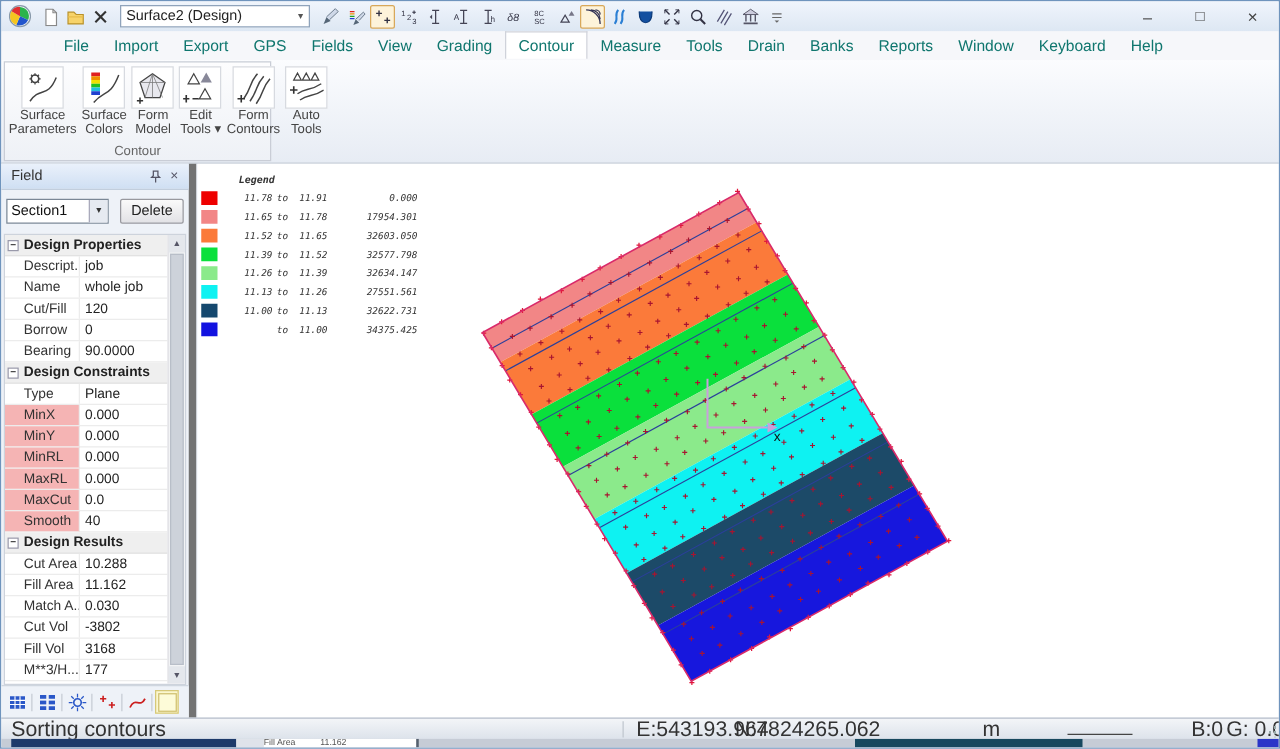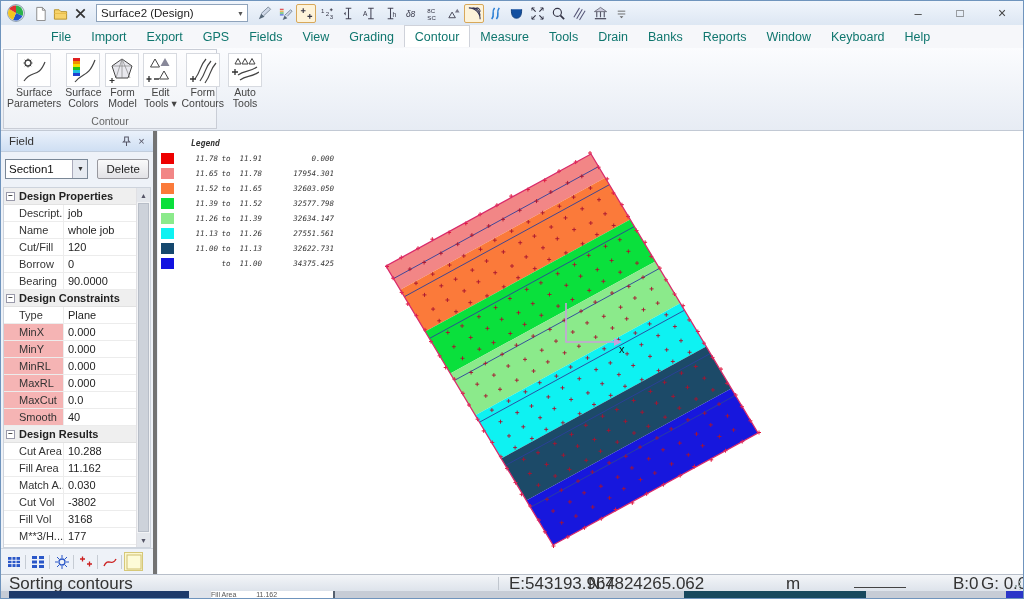--- a/index.html
+++ b/index.html
@@ -27,21 +27,21 @@
   .ribbon{position:absolute;left:0;top:47px;right:0;height:83px;background:linear-gradient(#fbfcfe,#e7ecf4);border-bottom:1px solid #c2c9d4;}
   .rib-group{position:absolute;left:2px;top:1px;width:214px;height:80px;border:1px solid #c9cdd6;background:linear-gradient(#fdfdfe,#eef1f6);}
   .rib-buttons{display:flex;align-items:flex-start;padding:2px 1px 0;}
   .rb-btn{display:flex;flex-direction:column;align-items:center;padding:1px 2px;}
   .rb-icon{width:34px;height:34px;background:#fff;border:1px solid #d7dae0;display:flex;align-items:center;justify-content:center;}
   .rb-icon svg{width:28px;height:28px;}
   .rb-label{font-size:10.5px;line-height:11px;color:#444;text-align:center;white-space:nowrap;}
   .rib-caption{position:absolute;left:0;right:0;bottom:1px;text-align:center;font-size:10.5px;color:#666;}
 
   
-  .left-panel{position:absolute;left:0;top:130px;width:156px;bottom:24px;background:#eef2f8;border-right:4px solid #737373;}
+  .left-panel{position:absolute;left:0;top:130px;width:156px;bottom:24px;background:#eef2f8;border-right:6px solid #737373;}
   .pnl-header{position:absolute;left:0;top:0;right:0;height:21px;background:linear-gradient(#eaf1fb,#cfdff3);display:flex;align-items:center;padding:0 4px 0 8px;border-bottom:1px solid #c2cedd;}
   .pnl-title{flex:1;font-size:11.5px;color:#333;}
   .pnl-hicon{width:15px;height:15px;display:flex;align-items:center;justify-content:center;color:#556;font-size:11px;}
   .combo-row{position:absolute;left:0;top:21px;right:0;height:33px;display:flex;align-items:center;padding:0 4px;}
   .sec-combo{width:84px;height:20px;background:#fff;border:1px solid #7a8796;display:flex;align-items:center;}
   .sec-combo .val{flex:1;font-size:11.5px;padding-left:3px;color:#111;}
   .sec-combo .arr{width:15px;height:100%;background:#e6eaf1;border-left:1px solid #aab;display:flex;align-items:center;justify-content:center;font-size:7px;color:#333;}
   .btn-delete{margin-left:9px;width:52px;height:20px;background:linear-gradient(#fafafa,#e2e2e6);border:1px solid #98989e;border-radius:2px;font-size:11.5px;color:#222;display:flex;align-items:center;justify-content:center;}
   .pg{position:absolute;left:2px;right:2px;top:56px;bottom:26px;background:#fff;border:1px solid #cdd3dc;overflow:hidden;font-size:11px;}
   .pg-inner{position:absolute;left:0;top:0;right:14px;bottom:0;}

